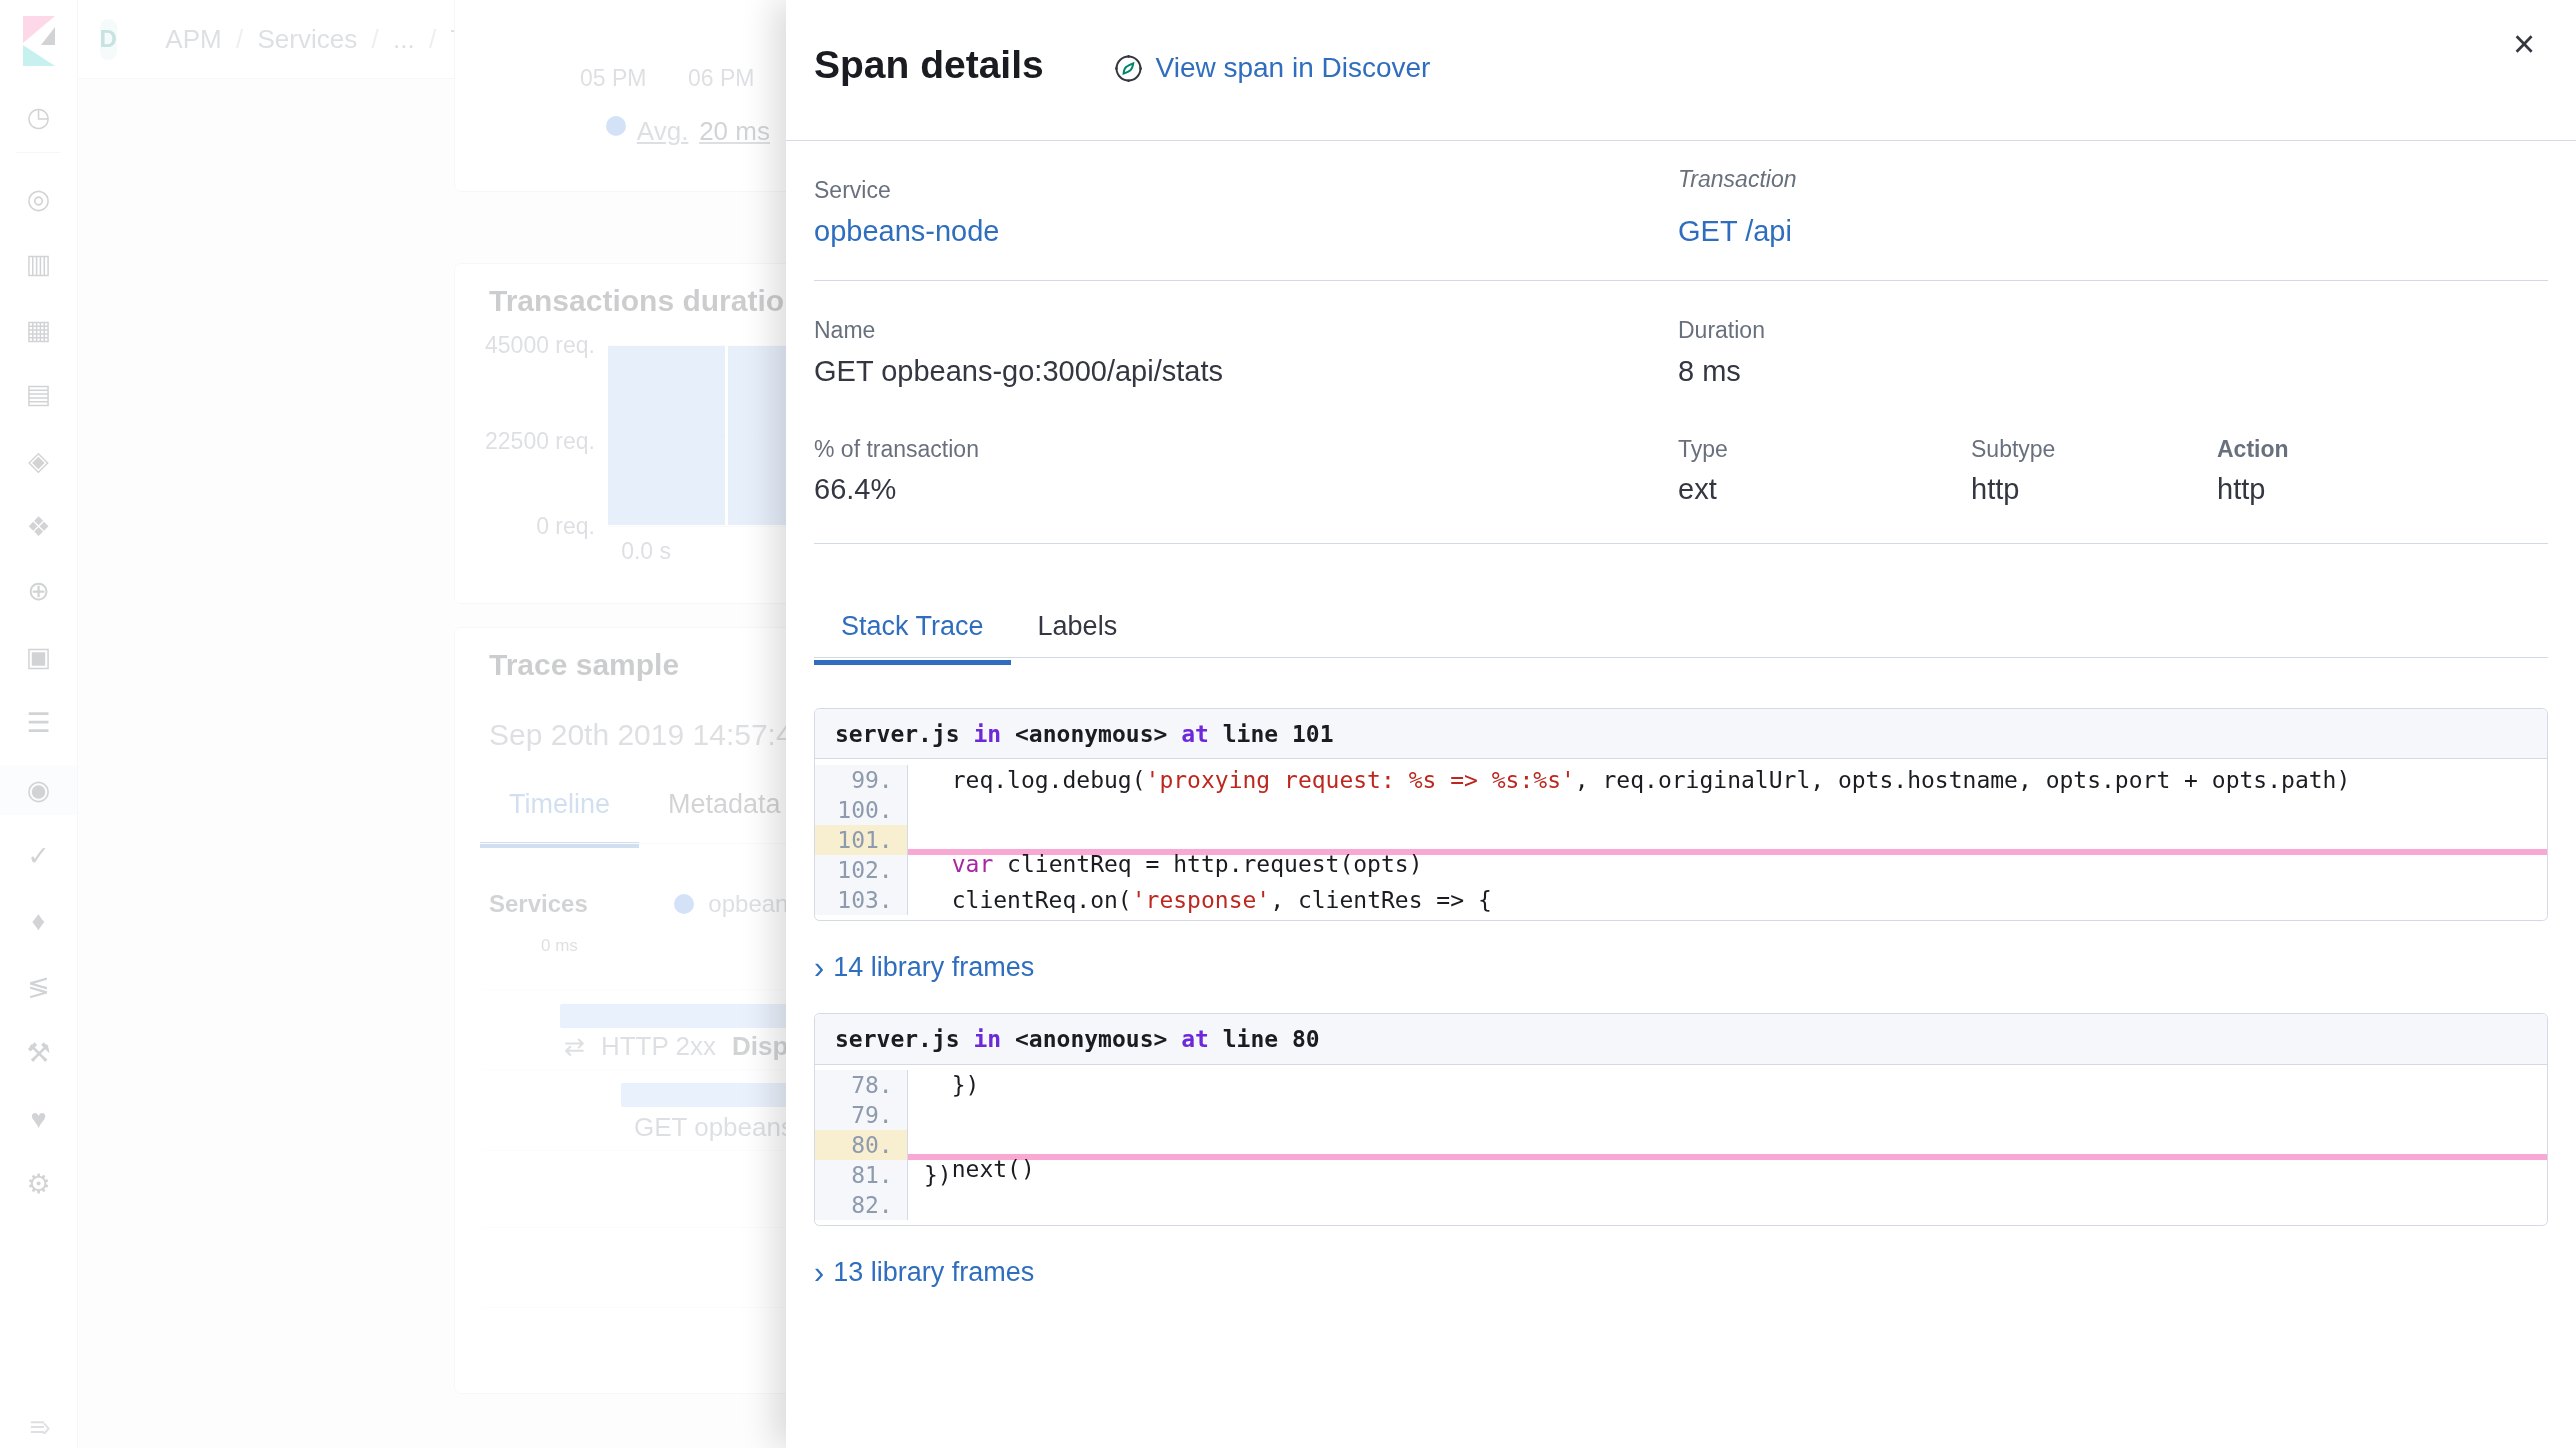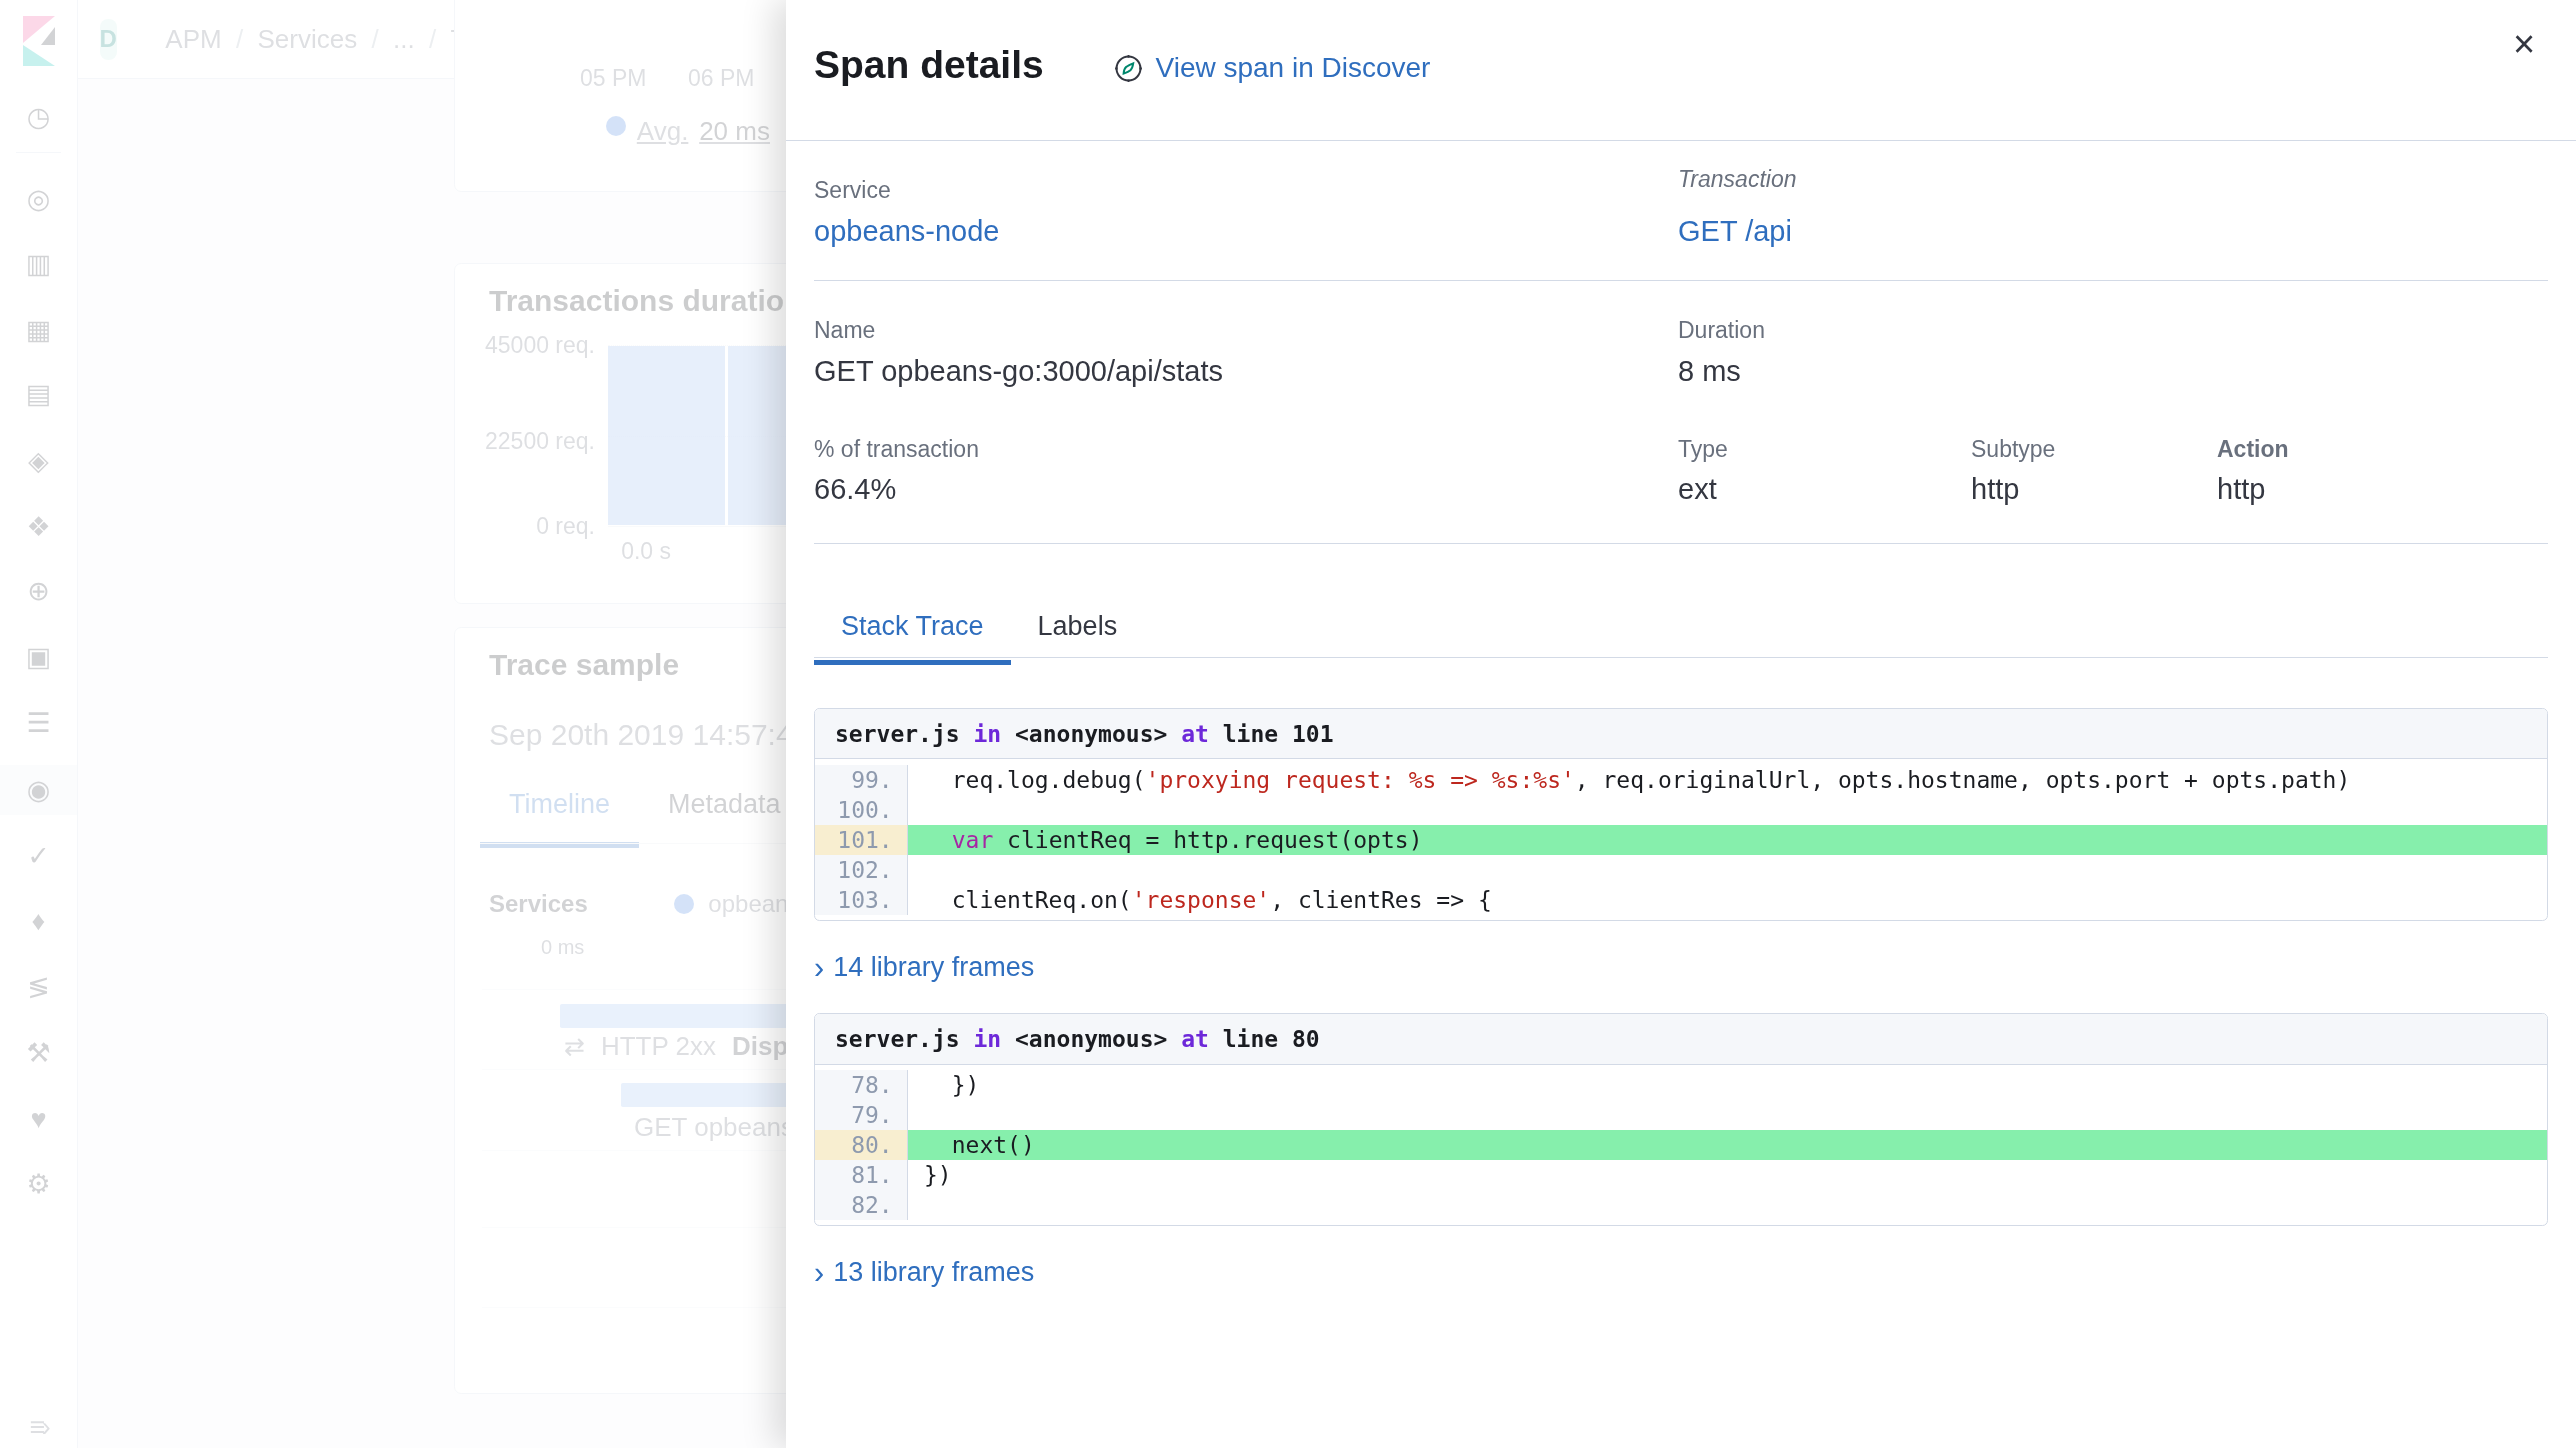--- a/index.html
+++ b/index.html
@@ -44,21 +44,21 @@
   .xtick { position:absolute; left:108px; top:274px; width:108px; text-align:right; font-size:23px; color:#69707D; }
   .panel-trace { left:454px; top:627px; width:1076px; height:767px; }
   .trace-date { position:absolute; left:34px; top:90px; font-size:30px; color:#69707D; white-space:nowrap; }
   .bg-tabs { position:absolute; left:25px; top:161px; display:flex; font-size:27px; }
   .bg-tab { padding:0 29px 21.5px 29px; }
   .bg-tab.on { color:#2F6EBE; border-bottom:6.3px solid #2F6EBE; }
   .bg-tab.off { color:#343741; }
   .bg-tabline { position:absolute; left:25px; right:0; top:215px; height:0.9px; background:#e3e7ee; }
   .svc-legend { position:absolute; left:34px; top:262px; display:flex; align-items:center; gap:14.3px; font-size:24px; color:#69707D; }
   .svc-legend .lbl { font-weight:700; color:#343741; margin-right:72px; }
-  .ms-start { position:absolute; left:86px; top:308px; font-size:20px; color:#69707D; }
+  .ms-start { position:absolute; left:86px; top:308px; font-size:17px; color:#69707D; }
   .wf-border { position:absolute; left:27px; right:0; height:0.9px; background:#edf0f4; }
   .wf-bar { position:absolute; height:24px; background:#3c7de0; opacity:0.5; border-radius:1.8px; }
   .wf-label { position:absolute; display:flex; align-items:center; gap:16px; font-size:26px; color:#69707D; white-space:nowrap; }
   .wf-icon { font-size:25px; color:#69707D; }
   .wf-strong { color:#343741; font-weight:700; }
   .wash { position:absolute; left:0; top:0; width:787px; height:1448px; background:rgba(255,255,255,0.78); z-index:5; }
   
   .flyout { position:absolute; left:786px; top:0; width:1790px; height:1448px; background:#fff; z-index:10;
             box-shadow:-12.5px 0 32px rgba(0,0,0,0.14); }
   .close-btn { position:absolute; right:30.5px; top:23px; width:43px; height:43px; border:none; background:none;
@@ -83,21 +83,21 @@
   .frame-h { background:#F5F7FA; border-bottom:0.9px solid #D3DAE6; padding:11.7px 20px;
              font-family:"DejaVu Sans Mono", monospace; font-size:23px; color:#1A1C21; }
   .fh-b { font-weight:700; }
   .fh-g { color:#6d28d9; font-weight:700; }
   .code { padding:5.4px 0; }
   .crow { display:flex; height:30px; line-height:30px; font-family:"DejaVu Sans Mono", monospace; font-size:23px; }
   .gut { width:93px; flex:0 0 93px; text-align:right; padding-right:14.3px; background:#F5F7FA;
          border-right:0.9px solid #D3DAE6; color:#8e9aae; }
   .src { flex:1; padding-left:16px; white-space:pre; color:#1A1C21; }
   .crow.hl .gut { background:#F8EED0; }
-  .crow.hl .src { background:#86efac; }
+  .crow.hl .src { background:#f9a8d4;margin-top:24px; }
   .tok-string { color:#BD271E; }
   .tok-keyword { color:#A626A4; }
   .lib-link { display:flex; align-items:center; gap:9px; margin:30.5px 0 30.5px 0; font-size:27px; color:#2F6EBE; cursor:pointer; }
   .chev { font-size:30.5px; line-height:27px; }
 </style>
 </head>
 <body>
 
 <div class="bg-clip">
 

